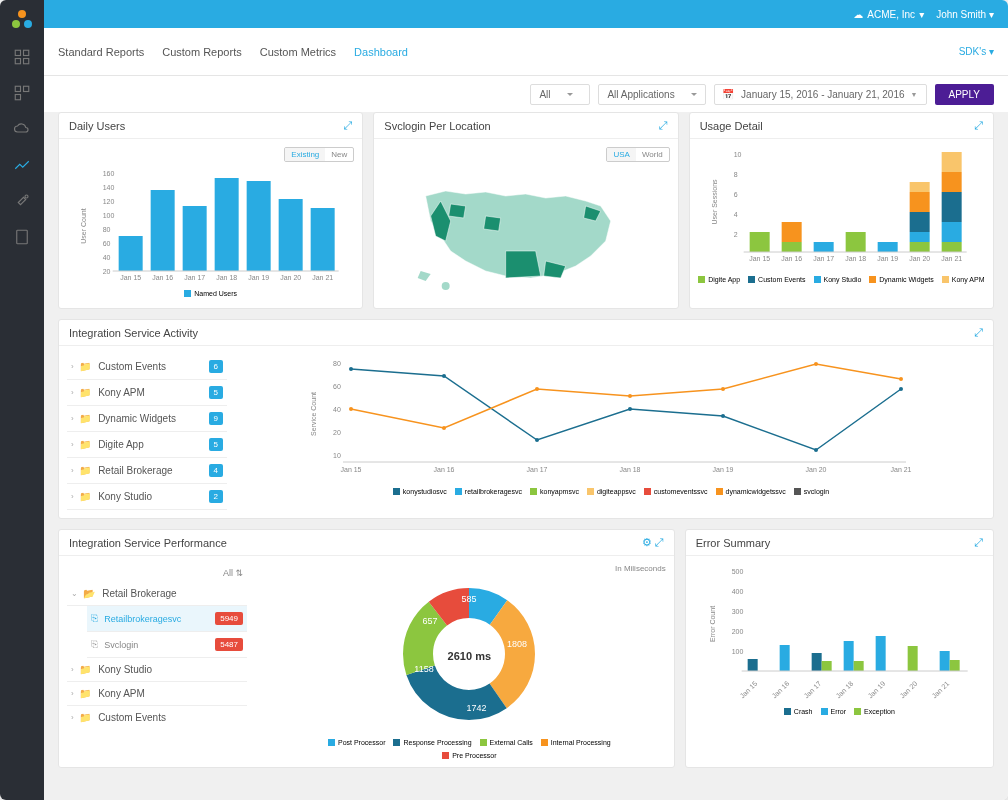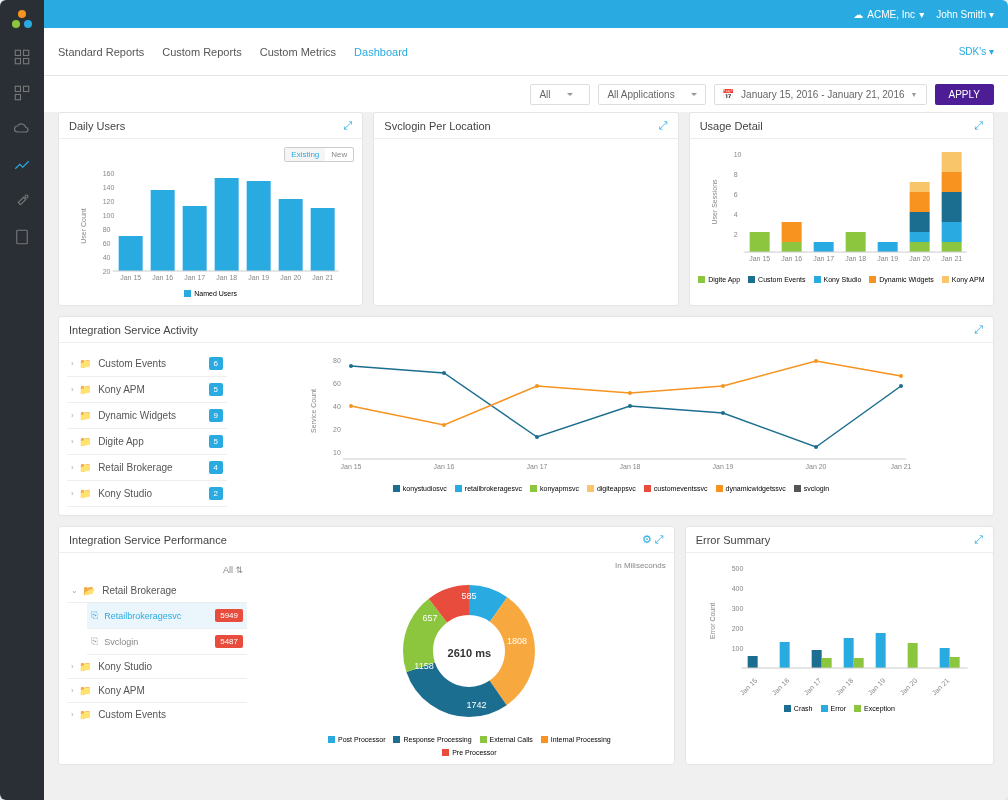--- a/index.html
+++ b/index.html
@@ -177,20 +177,43 @@
               </div>
           </div>
         </div>
 
         <div class="card" style="flex:1">
           <div class="card-hd">
               <span>Svclogin Per Location</span>
               <span class="sp"></span>
               <span class="expand-icon">⤢</span>
             </div>
+          <div class="card-bd">
+            <div style="display:flex;justify-content:flex-end;margin-bottom:4px">
+              <div class="toggle">
+                  <span class="on">USA</span>
+                  <span>World</span>
+                </div>
+            </div>
+            <svg width="100%" height="130" viewBox="0 0 260 130">
+              <g fill="#a3d9c9" stroke="#fff" stroke-width="0.5">
+                <path d="M30,30 L50,25 L70,28 L90,26 L110,30 L130,28 L150,32 L170,30 L190,35 L205,40 L215,55 L210,75 L195,90 L180,100 L160,108 L135,112 L110,110 L90,105 L70,95 L55,85 L45,70 L35,55 Z"></path>
+              </g>
+              <g fill="#1b8f6f" stroke="#fff" stroke-width="0.5">
+                <path d="M45,35 L55,55 L50,75 L40,70 L35,50 Z"></path>
+                <path d="M110,85 L140,85 L145,110 L110,112 Z"></path>
+                <path d="M150,95 L170,100 L165,112 L148,110 Z"></path>
+                <path d="M190,40 L205,45 L200,55 L188,52 Z"></path>
+                <path d="M55,38 L70,40 L68,52 L53,50 Z"></path>
+                <path d="M90,50 L105,52 L103,65 L88,63 Z"></path>
+              </g>
+              <path d="M25,105 L35,108 L30,115 L22,112 Z" fill="#a3d9c9"></path>
+              <circle cx="50" cy="120" r="4" fill="#a3d9c9"></circle>
+            </svg>
+          </div>
         </div>
 
         <div class="card" style="flex:1">
           <div class="card-hd">
               <span>Usage Detail</span>
               <span class="sp"></span>
               <span class="expand-icon">⤢</span>
             </div>
           <div class="card-bd">
             <svg width="100%" height="125" viewBox="0 0 260 125">

